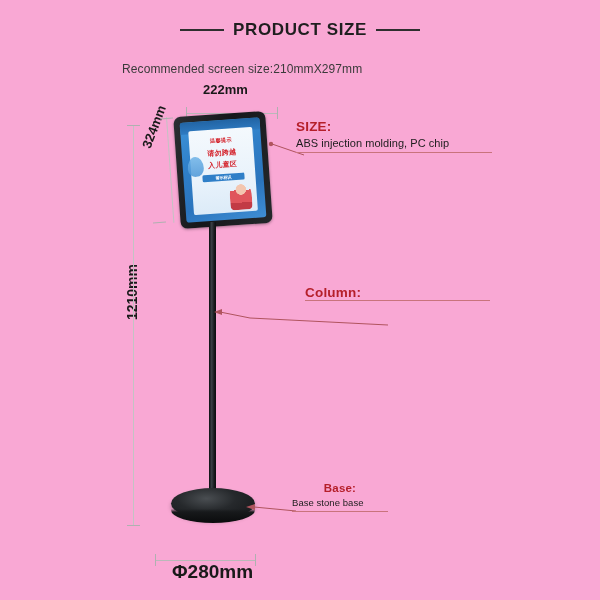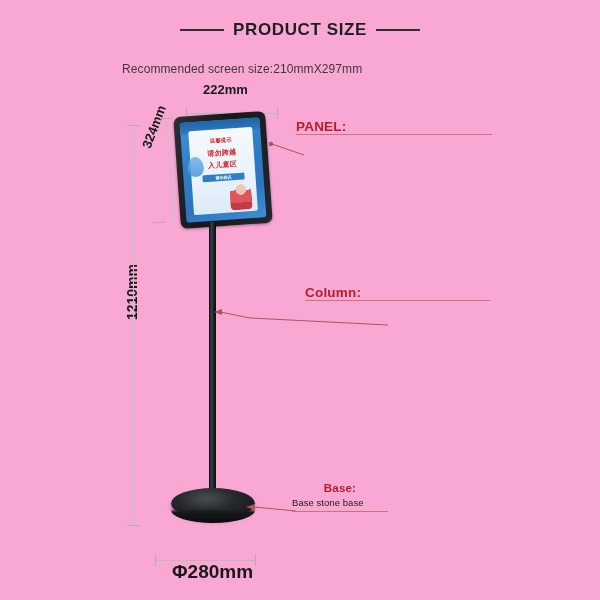--- a/index.html
+++ b/index.html
@@ -280,21 +280,22 @@
   <div class="dim-label" style="left:172px; top:561px; font-size:19px;">Φ280mm</div>
   <div class="dim-line-h" style="left:155px; top:560px; width:100px;"></div>
   <div class="tick-v" style="left:155px; top:554px; height:12px;"></div>
   <div class="tick-v" style="left:255px; top:554px; height:12px;"></div>
 
   <svg class="leader" style="left:258px; top:138px; width:48px; height:20px;" viewBox="0 0 48 20">
     <path d="M46 17 L14 6" stroke="#b0545e" stroke-width="1" fill="none"></path>
     <circle cx="13" cy="6" r="2.2" fill="#b0545e"></circle>
   </svg>
   <div class="callout" style="left:296px; top:119px; width:196px;">
-    <div class="callout-head">PANEL:</div>
+    <div class="callout-head">SIZE:</div>
+    <div class="callout-sub">ABS injection molding, PC chip</div>
     <div class="callout-underline"></div>
   </div>
 
   <svg class="leader" style="left:210px; top:306px; width:180px; height:22px;" viewBox="0 0 180 22">
     <path d="M178 19 L40 12 L10 6" stroke="#b0545e" stroke-width="1" fill="none"></path>
     <path d="M4 6 L12 3 L12 9 Z" fill="#b0545e"></path>
   </svg>
   <div class="callout" style="left:305px; top:285px; width:185px;">
     <div class="callout-head">Column:</div>
     <div class="callout-underline"></div>

